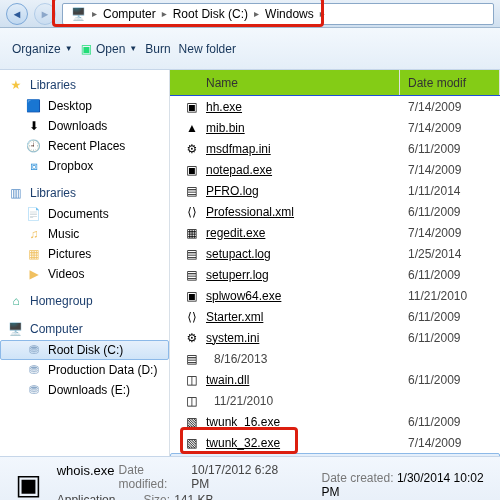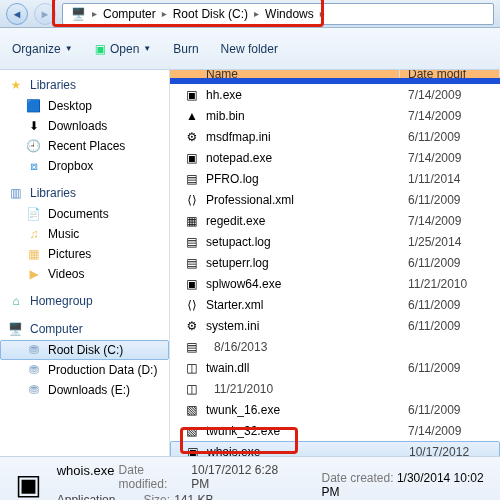--- a/index.html
+++ b/index.html
@@ -4,39 +4,39 @@
 <style>
 * { margin: 0; padding: 0; box-sizing: border-box; font-family: "Segoe UI", Tahoma, sans-serif; font-size: 12px; }
 body { background: #fff; width: 500px; height: 500px; overflow: hidden; position: relative; }
 .titlebar { height: 28px; background: linear-gradient(#e8f0f8, #d0e0f0); border-bottom: 1px solid #a0b8d0; display: flex; align-items: center; padding: 0 6px; gap: 6px; }
 .nav-btn { width: 22px; height: 22px; border-radius: 11px; background: linear-gradient(#e0ecf8,#c0d8f0); border: 1px solid #7ca8d8; display:flex; align-items:center; justify-content:center; color:#2d5a99; font-size:11px; }
 .nav-btn.fwd { opacity:.45 }
 .addressbar { flex:1; height:22px; background:#fff; border:1px solid #8aa8c8; border-radius:2px; display:flex; align-items:center; padding:0 4px; gap:2px; position:relative; }
 .addressbar .seg { padding:0 4px; display:flex; align-items:center; gap:4px; height:100%; }
 .addressbar .sep { color:#666; font-size:10px; }
 .hl-addr { position:absolute; top:-3px; left:52px; width:272px; height:30px; border:3px solid #dc1e0f; border-radius:4px; pointer-events:none; }
-.toolbar { height:42px; background:linear-gradient(#f3f8fd,#e4eef8); border-bottom:1px solid #c6d6e9; display:flex; align-items:center; padding:18px 8px; gap:14px; }
+.toolbar { height:42px; background:linear-gradient(#f3f8fd,#e4eef8); border-bottom:1px solid #c6d6e9; display:flex; align-items:center; padding:18px 8px; gap:0; }
 .toolbar .tbtn { color:#16355a; padding:3px 4px; display:flex; align-items:center; gap:4px; }
 .dd { font-size:8px; color:#16355a; }
 .main { display:flex; height:386px; }
 .sidebar { width:170px; background:#fff; border-right:1px solid #d8e0e8; overflow:hidden; padding-top:4px; }
 .navgrp { margin-bottom:6px; }
 .navhdr { display:flex; align-items:center; gap:6px; padding:3px 8px; color:#1d3f6e; font-size:12px; }
 .navhdr .icon { width:16px; height:16px; display:inline-flex; align-items:center; justify-content:center; }
 .navitem { display:flex; align-items:center; gap:6px; padding:2px 8px 2px 26px; color:#000; }
 .navitem .icon { width:16px; height:16px; display:inline-flex; align-items:center; justify-content:center; font-size:12px; }
 .navitem.sel { background:linear-gradient(#e6f0fb,#cfe4f8); border:1px solid #8cb9e8; border-radius:2px; padding:1px 7px 1px 25px; }
 .content { flex:1; overflow:hidden; position:relative; }
-.header-row { display:flex; border-bottom:6px solid #1d4ed8; height:14px; align-items:center; background:#fdba74; }
+.header-row { display:flex; border-bottom:1px solid #1d4ed8; height:26px; align-items:center; background:#84cc16; }
 .col-name { width:230px; padding-left:36px; color:#333; }
 .col-date { flex:1; padding-left:8px; color:#333;text-align:center; }
 .header-row .col-name,.header-row .col-date{ border-right:1px solid #e0e0e0; height:100%; display:flex; align-items:center; }
 .row { display:flex; height:21px; align-items:center; }
 .row .icon { width:16px; height:16px; margin:0 6px 0 14px; display:inline-flex; align-items:center; justify-content:center; font-size:12px; }
-.row .name { width:194px; color:#000; white-space:nowrap; overflow:hidden; }
+.row .name { width:194px; color:#000; white-space:nowrap; overflow:hidden;text-decoration:underline; }
 .row .date { color:#444; padding-left:8px; white-space:nowrap; }
 .row.sel { background:linear-gradient(#e6f0fb,#cfe4f8); border:1px solid #8cb9e8; border-radius:2px; }
 .hl-file { position:absolute; border:3px solid #dc1e0f; border-radius:4px; pointer-events:none; left:10px; width:118px; height:27px; bottom:2px; }
 .details { height:56px; background:linear-gradient(#f2f7fd,#e6eef8); border-top:1px solid #c6d6e9; display:flex; align-items:center; padding:4px 10px; gap:10px; }
 .details .big-icon { width:40px; height:40px; display:flex; align-items:center; justify-content:center; font-size:28px; }
 .details .meta { display:flex; flex-direction:column; gap:2px; }
 .details .meta .ln { color:#444; font-size:11px; display:flex; gap:4px; }
 .details .meta .fname { color:#000; font-size:13px; }
 .details .right { margin-left:24px; display:flex; flex-direction:column; gap:2px; }
 .fav-star{color:#f5c542}

